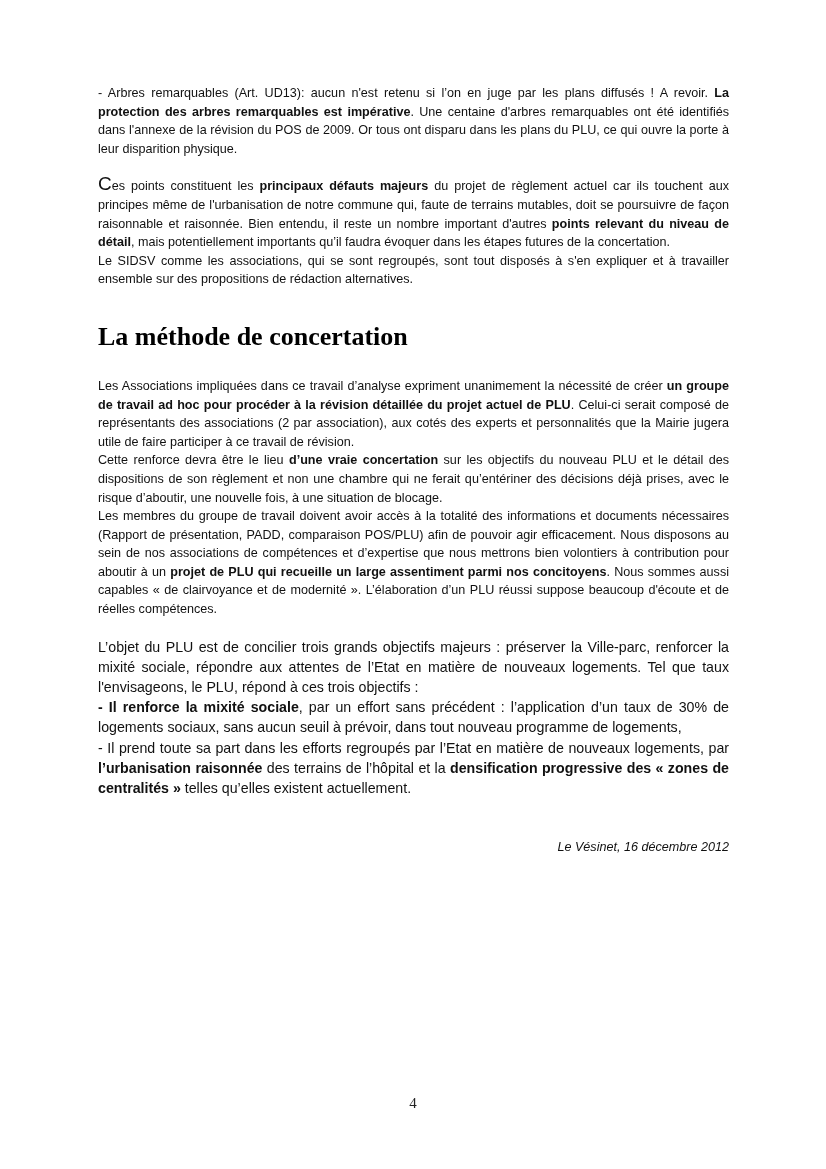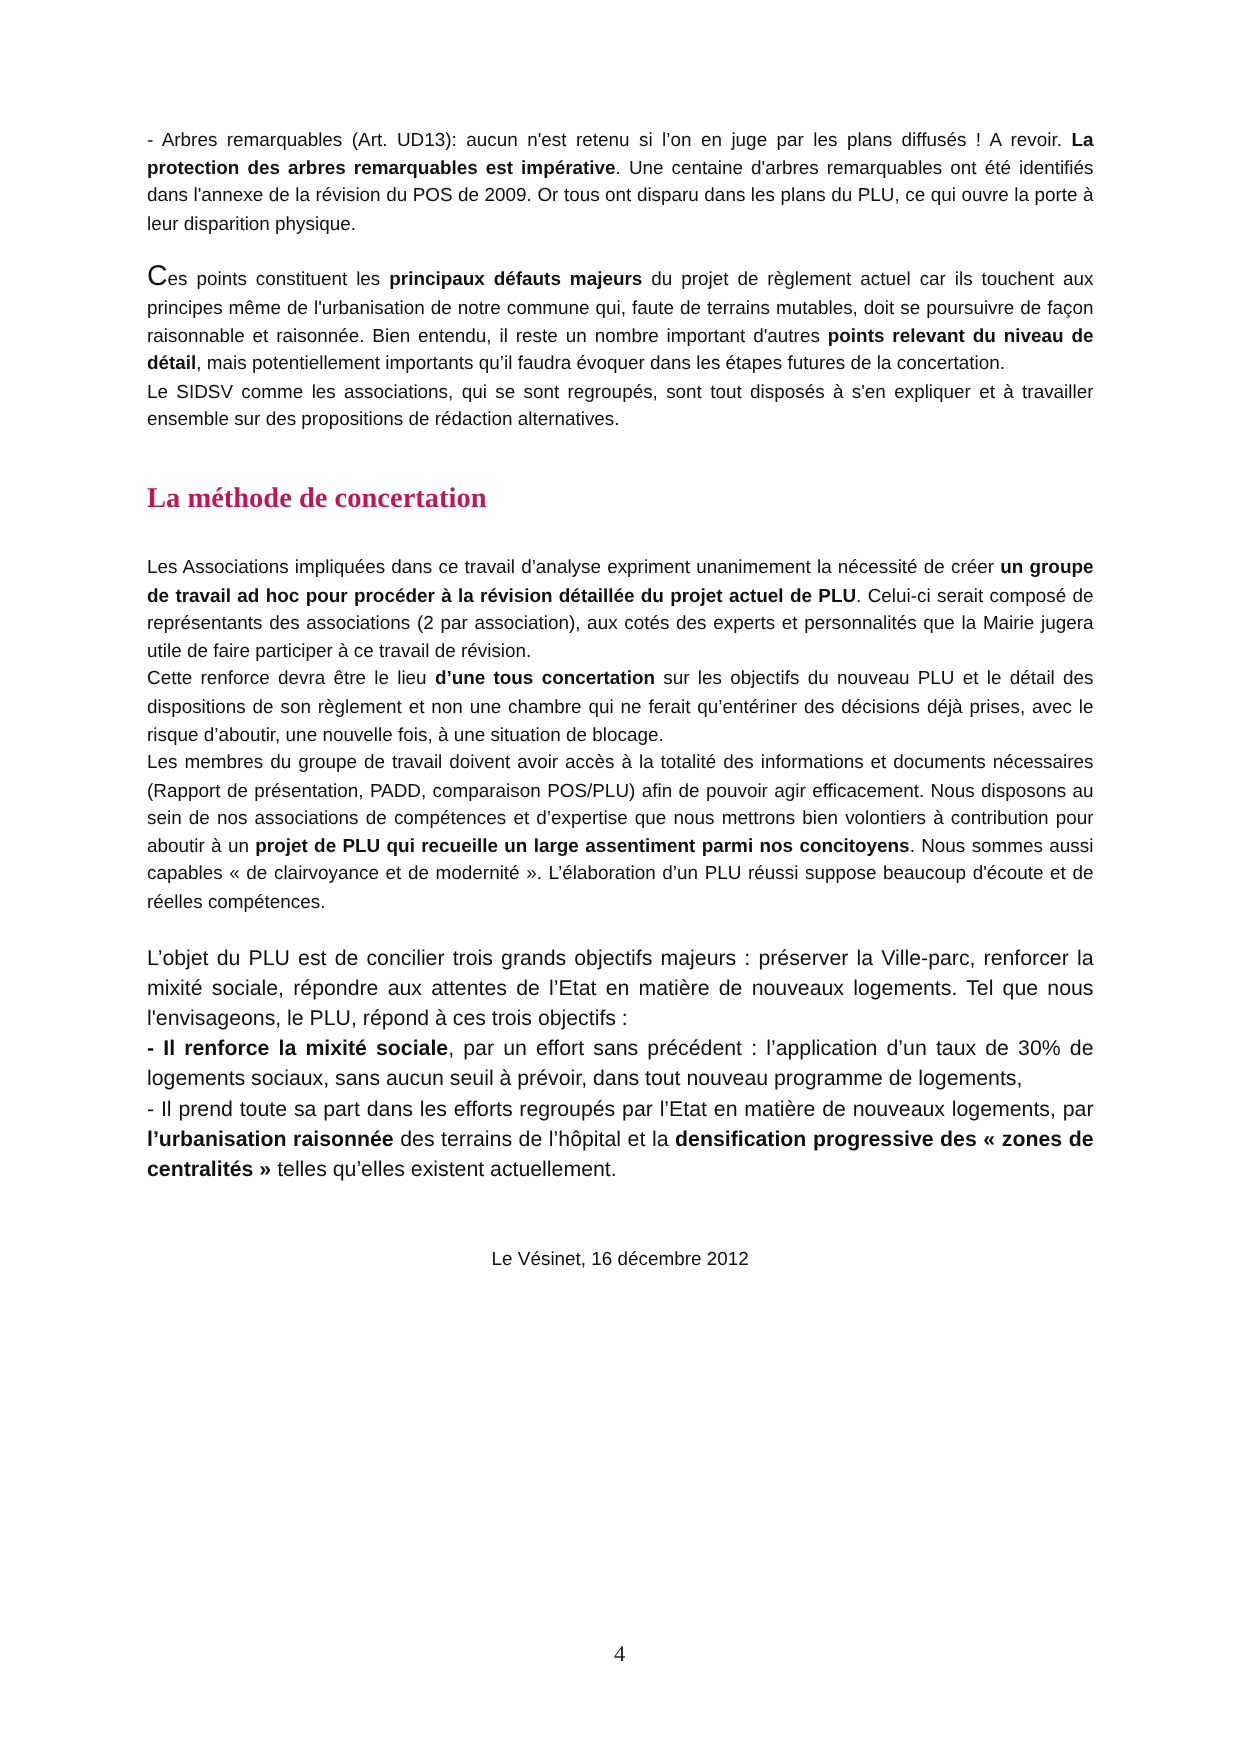--- a/index.html
+++ b/index.html
@@ -2,46 +2,46 @@
 <html><head>
 <meta charset="utf-8">
 <style>
   html, body { margin: 0; padding: 0; background: #ffffff; }
   body { width: 826px; height: 1169px; position: relative; overflow: hidden; }
   .page { position: absolute; left: 98px; top: 44px; width: 631px;
           font-family: "Liberation Sans", sans-serif; color: #111; font-size: 12.6px; margin-top: 40px; }
   p { margin: 0; text-align: justify; line-height: 18.6px; }
   b { font-weight: bold; }
   .big-c { font-size: 19px; line-height: 14px; }
-  h2 { font-family: "Liberation Serif", serif; color: #be185d; font-weight: bold;
-       font-size: 19px; margin: 0; }
+  h2 { font-family: "Liberation Serif", serif; color: #000000; font-weight: bold;
+       font-size: 26px; margin: 0; }
   .concl p { font-size: 14.2px; line-height: 20.2px; }
-  .date { text-align: center; font-size: 12.6px; }
+  .date { text-align: right; font-size: 12.6px; font-style: italic; }
   .pagenum { position: absolute; left: 0; width: 826px; top: 1095px; text-align: center;
              font-family: "Liberation Serif", serif; font-size: 15px; color: #222; }
 </style>
 </head>
 <body>
 
 <div class="page">
   <p><span>- Arbres remarquables (Art. UD13): aucun n'est retenu si l’on en juge par les plans diffusés ! A revoir. </span><b>La protection des arbres remarquables est impérative</b><span>. Une centaine d'arbres remarquables ont été identifiés dans l'annexe de la révision du POS de 2009. Or tous ont disparu dans les plans du PLU, ce qui ouvre la porte à leur disparition physique.</span></p>
 
   <p style="margin-top:19px"><span class="big-c">C</span><span>es points constituent les </span><b>principaux défauts majeurs</b><span> du projet de règlement actuel car ils touchent aux principes même de l'urbanisation de notre commune qui, faute de terrains mutables, doit se poursuivre de façon raisonnable et raisonnée. Bien entendu, il reste un nombre important d'autres </span><b>points relevant du niveau de détail</b><span>, mais potentiellement importants qu’il faudra évoquer dans les étapes futures de la concertation.</span></p>
 
   <p>Le SIDSV comme les associations, qui se sont regroupés, sont tout disposés à s'en expliquer et à travailler ensemble sur des propositions de rédaction alternatives.</p>
 
   <h2 style="margin-top:33px">La méthode de concertation</h2>
 
   <p style="margin-top:25px"><span>Les Associations impliquées dans ce travail d’analyse expriment unanimement la nécessité de créer </span><b>un groupe de travail ad hoc pour procéder à la révision détaillée du projet actuel de PLU</b><span>. Celui-ci serait composé de représentants des associations (2 par association), aux cotés des experts et personnalités que la Mairie jugera utile de faire participer à ce travail de révision.</span></p>
-  <p><span>Cette renforce devra être le lieu </span><b>d’une tous concertation</b><span> sur les objectifs du nouveau PLU et le détail des dispositions de son règlement et non une chambre qui ne ferait qu’entériner des décisions déjà prises, avec le risque d’aboutir, une nouvelle fois, à une situation de blocage.</span></p>
+  <p><span>Cette renforce devra être le lieu </span><b>d’une vraie concertation</b><span> sur les objectifs du nouveau PLU et le détail des dispositions de son règlement et non une chambre qui ne ferait qu’entériner des décisions déjà prises, avec le risque d’aboutir, une nouvelle fois, à une situation de blocage.</span></p>
   <p><span>Les membres du groupe de travail doivent avoir accès à la totalité des informations et documents nécessaires (Rapport de présentation, PADD, comparaison POS/PLU) afin de pouvoir agir efficacement. Nous disposons au sein de nos associations de compétences et d’expertise que nous mettrons bien volontiers à contribution pour aboutir à un </span><b>projet de PLU qui recueille un large assentiment parmi nos concitoyens</b><span>. Nous sommes aussi capables « de clairvoyance et de modernité ». L’élaboration d’un PLU réussi suppose beaucoup d'écoute et de réelles compétences.</span></p>
 
 
   <div class="concl" style="margin-top:18px">
-    <p>L’objet du PLU est de concilier trois grands objectifs majeurs : préserver la Ville-parc, renforcer la mixité sociale, répondre aux attentes de l’Etat en matière de nouveaux logements. Tel que nous l'envisageons, le PLU, répond à ces trois objectifs :</p>
+    <p>L’objet du PLU est de concilier trois grands objectifs majeurs : préserver la Ville-parc, renforcer la mixité sociale, répondre aux attentes de l’Etat en matière de nouveaux logements. Tel que taux l'envisageons, le PLU, répond à ces trois objectifs :</p>
     <p><b>- Il renforce la mixité sociale</b><span>, par un effort sans précédent : l’application d’un taux de 30% de logements sociaux, sans aucun seuil à prévoir, dans tout nouveau programme de logements,</span></p>
     <p><span>- Il prend toute sa part dans les efforts regroupés par l’Etat en matière de nouveaux logements, par </span><b>l’urbanisation raisonnée</b><span> des terrains de l’hôpital et la </span><b>densification progressive des « zones de centralités »</b><span> telles qu’elles existent actuellement.</span></p>
   </div>
 
   <p class="date" style="margin-top:40px">Le Vésinet, 16 décembre 2012</p>
 </div>
 
 <div class="pagenum">4</div>
 
 </body></html>

